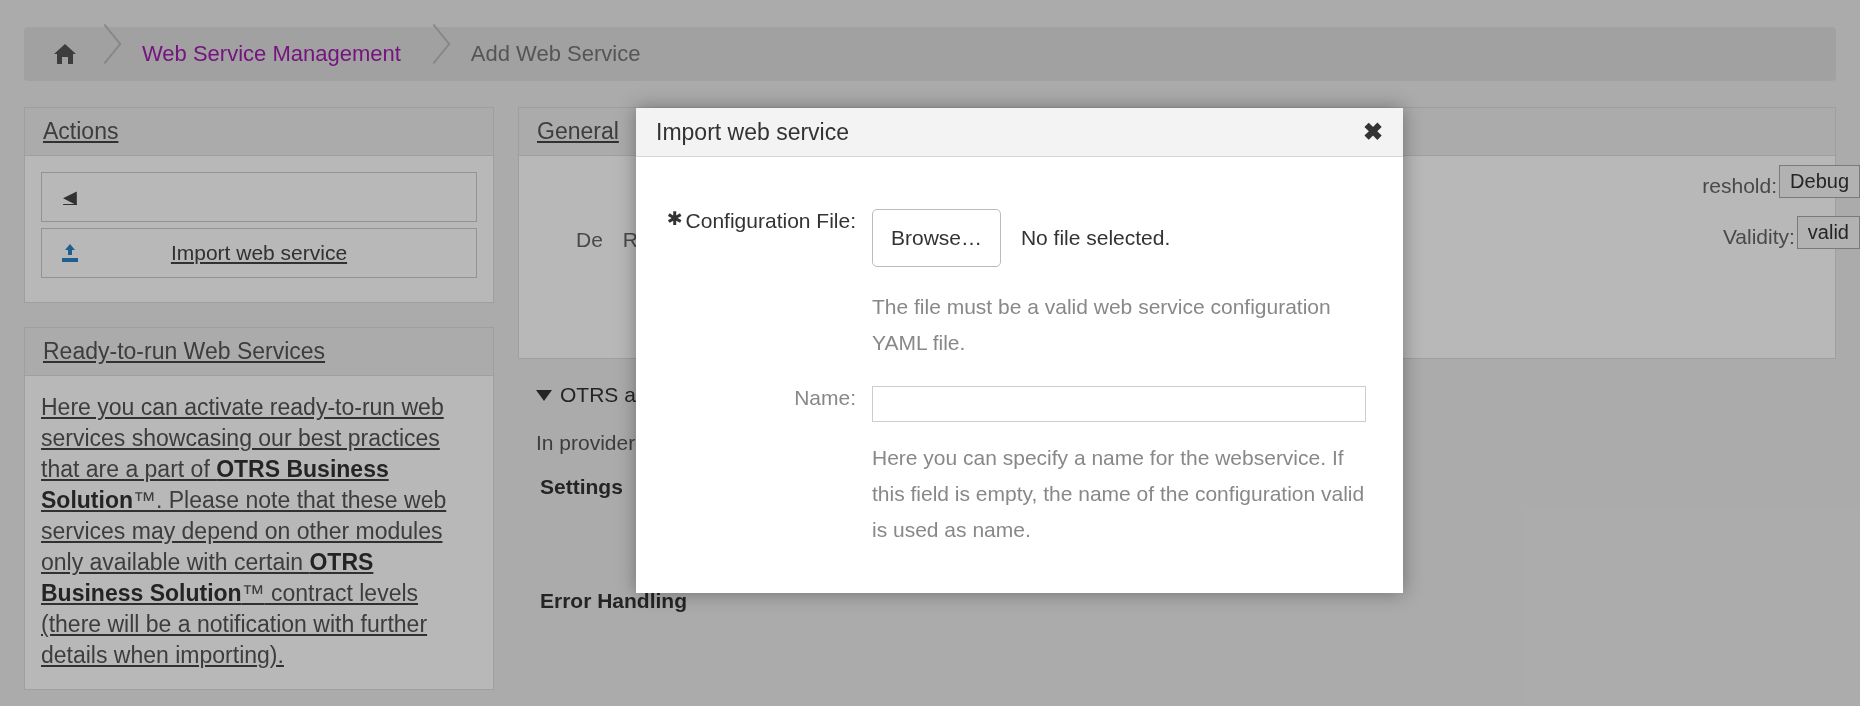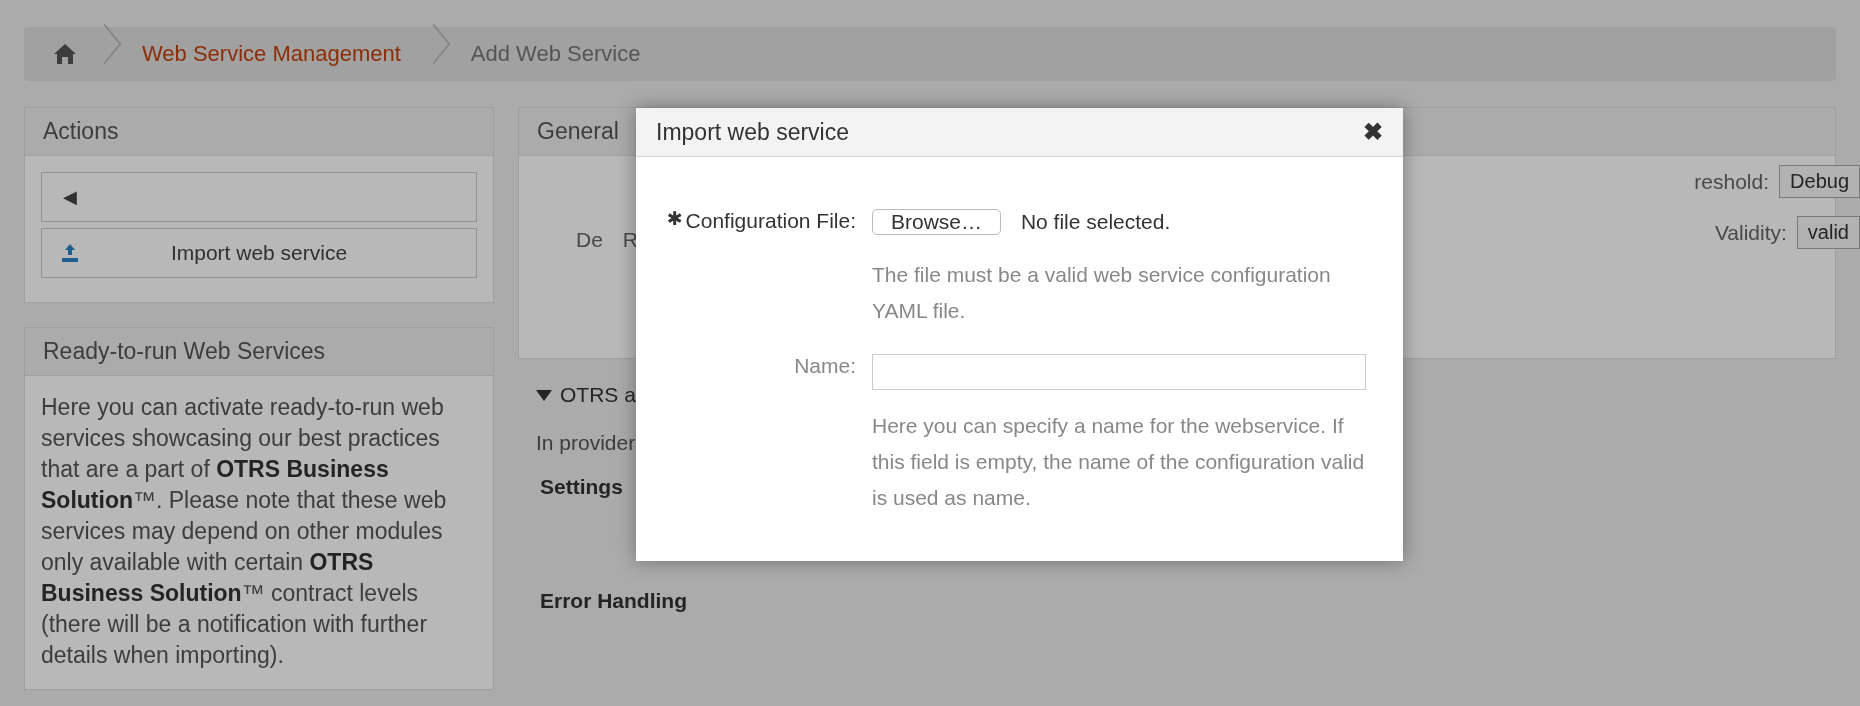--- a/index.html
+++ b/index.html
@@ -43,35 +43,36 @@
     position: absolute;
     top: 4px;
     left: 0;
     width: 24px;
     height: 24px;
     border-top: 2px solid #bbb;
     border-right: 2px solid #bbb;
     transform: rotate(45deg) skew(6deg,6deg);
   }
   .breadcrumb .bc-item { padding: 0 6px; }
-  .breadcrumb .bc-item.active { color: #c2410c; font-weight: 400; text-align: center; }
+  .breadcrumb .bc-item.active { color: #a21caf; font-weight: 400; text-align: center; }
 
   
   .page {
     display: flex;
     gap: 24px;
     margin: 26px 24px 0;
   }
   .col-left  { width: 470px; flex: 0 0 470px; }
   .col-right { flex: 1 1 auto; }
 
   .panel {
     background: #fff;
     border: 1px solid #ddd;
     margin-bottom: 24px;
+    text-decoration: underline;
   }
   .panel-header {
     background: #eee;
     border-bottom: 1px solid #ddd;
     padding: 10px 18px;
     font-size: 23px;
     color: #555;
   }
   .panel-body { padding: 16px 16px 18px; }
 
@@ -114,21 +115,21 @@
   .right-side-fields {
     position:absolute;
     right: 0;
     top: 165px;
     display:flex;
     flex-direction:column;
     gap:18px;
     font-size:21px;
     color:#666;
   }
-  .right-side-fields .rrow { display:flex; align-items:center; justify-content:flex-end; gap:10px; }
+  .right-side-fields .rrow { display:flex; align-items:flex-end; justify-content:flex-end; gap:2px; }
   .right-side-fields .box {
     border:1px solid #aaa;
     padding:4px 10px;
     background:#f7f7f7;
     color:#333;
     font-size:20px;
   }
 
   
   .stub-labels { position:absolute; left:520px; top:225px; color:#666; font-size:21px; display:flex; gap:20px; }
@@ -166,21 +167,21 @@
   .modal-body { padding: 52px 26px 34px 26px; }
   .mrow { display:flex; align-items:flex-start; margin-bottom:12px; }
   .mrow .ml { width: 210px; text-align:right; padding-right:16px; color:#333; font-size:21px; }
   .mrow .ml .req { display:inline-block; transform:translateY(-3px); margin-right:3px; font-size:19px;}
   .mrow .mr { flex:1; }
   .mrow .hint { color:#888; font-size:21px; line-height:1.7; margin-top:6px; }
 
   .file-btn {
     border:1px solid #bbb;
     border-radius:5px;
-    padding:0 18px;
+    padding:16px 18px;
     font-size:21px;
     background:#fff;
     cursor:pointer;
     color:#333;
   }
   .file-status { margin-left:14px; font-size:21px; color:#333; }
 
   .text-input {
     width: 494px;
     height:36px;

